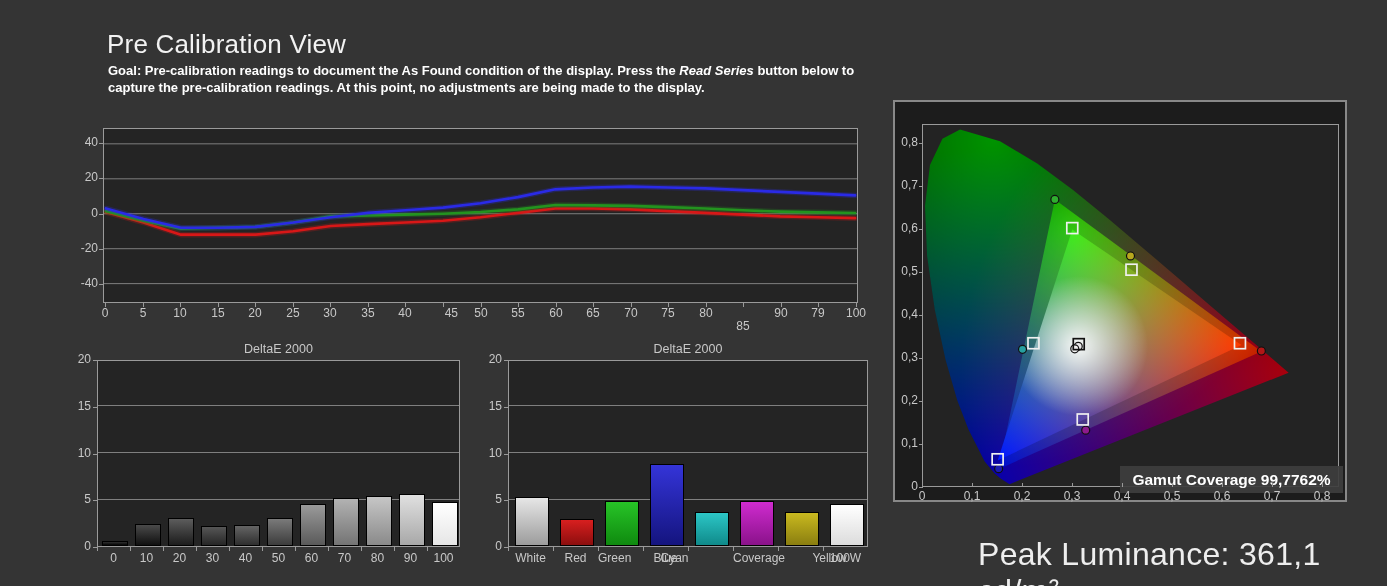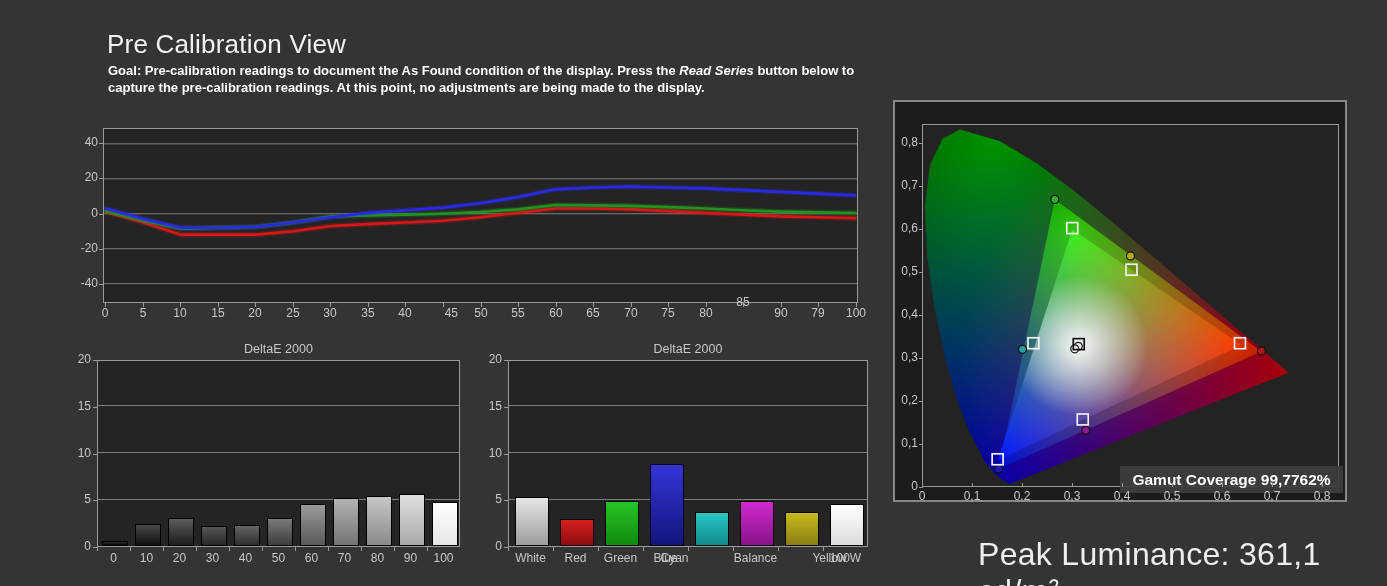--- a/index.html
+++ b/index.html
@@ -263,21 +263,21 @@
     <div class="lbl" style="left: 541px; top: 306px; width: 30px; text-align: center;">60</div>
     <div class="tick" style="left: 593px; top: 303px; width: 1px; height: 4px;"></div>
     <div class="lbl" style="left: 578px; top: 306px; width: 30px; text-align: center;">65</div>
     <div class="tick" style="left: 631px; top: 303px; width: 1px; height: 4px;"></div>
     <div class="lbl" style="left: 616px; top: 306px; width: 30px; text-align: center;">70</div>
     <div class="tick" style="left: 668px; top: 303px; width: 1px; height: 4px;"></div>
     <div class="lbl" style="left: 653px; top: 306px; width: 30px; text-align: center;">75</div>
     <div class="tick" style="left: 706px; top: 303px; width: 1px; height: 4px;"></div>
     <div class="lbl" style="left: 691px; top: 306px; width: 30px; text-align: center;">80</div>
     <div class="tick" style="left: 743px; top: 303px; width: 1px; height: 4px;"></div>
-    <div class="lbl" style="left: 728px; top: 295px; width: 30px; text-align: center;">85</div>
+    <div class="lbl" style="left: 728px; top: 319px; width: 30px; text-align: center;">85</div>
     <div class="tick" style="left: 781px; top: 303px; width: 1px; height: 4px;"></div>
     <div class="lbl" style="left: 766px; top: 306px; width: 30px; text-align: center;">90</div>
     <div class="tick" style="left: 818px; top: 303px; width: 1px; height: 4px;"></div>
     <div class="lbl" style="left: 803px; top: 306px; width: 30px; text-align: center;">79</div>
     <div class="tick" style="left: 856px; top: 303px; width: 1px; height: 4px;"></div>
     <div class="lbl" style="left: 841px; top: 306px; width: 30px; text-align: center;">100</div>
     <div class="lbl" style="left: 51px; top: 539px; width: 40px; text-align: right;">0</div>
     <div class="tick" style="left: 93px; top: 547px; width: 4px; height: 1px;"></div>
     <div class="lbl" style="left: 51px; top: 492px; width: 40px; text-align: right;">5</div>
     <div class="tick" style="left: 93px; top: 500px; width: 4px; height: 1px;"></div>
@@ -316,25 +316,25 @@
     <div class="lbl" style="left: 462px; top: 446px; width: 40px; text-align: right;">10</div>
     <div class="tick" style="left: 504px; top: 454px; width: 4px; height: 1px;"></div>
     <div class="lbl" style="left: 462px; top: 399px; width: 40px; text-align: right;">15</div>
     <div class="tick" style="left: 504px; top: 407px; width: 4px; height: 1px;"></div>
     <div class="lbl" style="left: 462px; top: 352px; width: 40px; text-align: right;">20</div>
     <div class="tick" style="left: 504px; top: 360px; width: 4px; height: 1px;"></div>
     <div class="lbl" style="left: 508px; top: 551px; width: 45px; text-align: center;">White</div>
     <div class="tick" style="left: 508px; top: 547px; width: 1px; height: 4px;"></div>
     <div class="lbl" style="left: 553px; top: 551px; width: 45px; text-align: center;">Red</div>
     <div class="tick" style="left: 553px; top: 547px; width: 1px; height: 4px;"></div>
-    <div class="lbl" style="left: 598px; top: 551px; width: 45px; text-align: center;">Green</div>
+    <div class="lbl" style="left: 598px; top: 551px; width: 45px; text-align: left;">Green</div>
     <div class="tick" style="left: 598px; top: 547px; width: 1px; height: 4px;"></div>
     <div class="lbl" style="left: 643px; top: 551px; width: 45px; text-align: center;">Blue</div>
     <div class="tick" style="left: 643px; top: 547px; width: 1px; height: 4px;"></div>
     <div class="lbl" style="left: 652px; top: 551px; width: 45px; text-align: center;">Cyan</div>
     <div class="tick" style="left: 688px; top: 547px; width: 1px; height: 4px;"></div>
-    <div class="lbl" style="left: 733px; top: 551px; width: 45px; text-align: center;">Balance</div>
+    <div class="lbl" style="left: 733px; top: 551px; width: 45px; text-align: center;">Coverage</div>
     <div class="tick" style="left: 733px; top: 547px; width: 1px; height: 4px;"></div>
     <div class="lbl" style="left: 807px; top: 551px; width: 45px; text-align: center;">Yellow</div>
     <div class="tick" style="left: 778px; top: 547px; width: 1px; height: 4px;"></div>
     <div class="lbl" style="left: 823px; top: 551px; width: 45px; text-align: center;">100W</div>
     <div class="tick" style="left: 823px; top: 547px; width: 1px; height: 4px;"></div>
   </div>
 
 </body></html>

